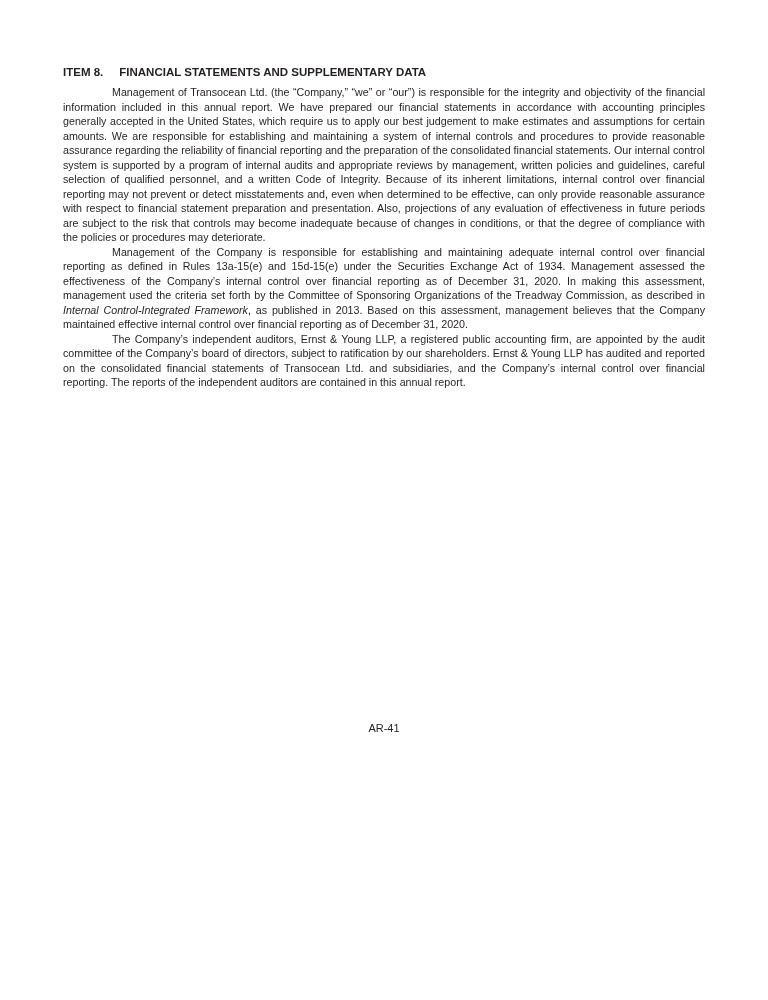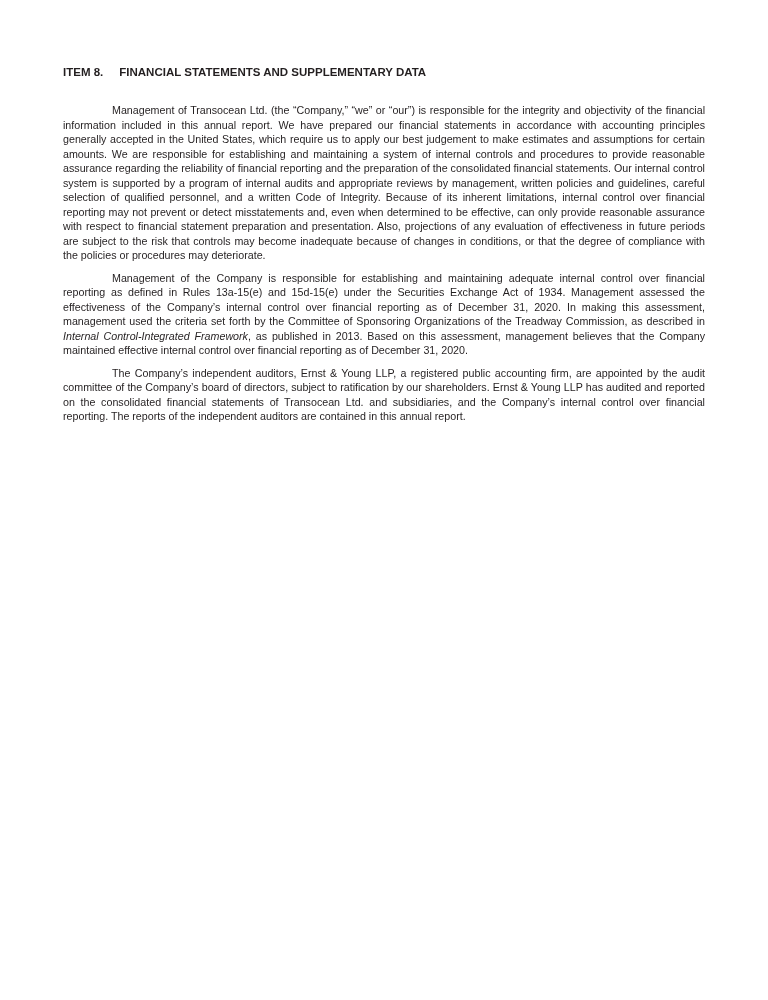--- a/index.html
+++ b/index.html
@@ -40,22 +40,22 @@
     font-size: 11px;
     font-weight: bold;
     line-height: 14px;
   }
   .para {
     font-size: 10.7px;
     line-height: 14.5px;
     text-align: justify;
     text-indent: 49px;
   }
-  .para.first { margin-top: 24px; }
-  .para + .para { margin-top: 8px; }
+  .para.first { margin-top: 6px; }
+  .para + .para { }
   .italic { font-style: italic; }
   .footer {
     position: absolute;
     left: 0;
     right: 0;
     bottom: 29px;
     text-align: center;
     font-size: 11px;
     line-height: 13px;
   }
@@ -72,13 +72,14 @@
 
 
     <p class="para first">Management of Transocean Ltd. (the “Company,” “we” or “our”) is responsible for the integrity and objectivity of the financial information included in this annual report.  We have prepared our financial statements in accordance with accounting principles generally accepted in the United States, which require us to apply our best judgement to make estimates and assumptions for certain amounts.  We are responsible for establishing and maintaining a system of internal controls and procedures to provide reasonable assurance regarding the reliability of financial reporting and the preparation of the consolidated financial statements.  Our internal control system is supported by a program of internal audits and appropriate reviews by management, written policies and guidelines, careful selection of qualified personnel, and a written Code of Integrity.  Because of its inherent limitations, internal control over financial reporting may not prevent or detect misstatements and, even when determined to be effective, can only provide reasonable assurance with respect to financial statement preparation and presentation.  Also, projections of any evaluation of effectiveness in future periods are subject to the risk that controls may become inadequate because of changes in conditions, or that the degree of compliance with the policies or procedures may deteriorate.</p>
 
     <p class="para"><span>Management of the Company is responsible for establishing and maintaining adequate internal control over financial reporting as defined in Rules 13a-15(e) and 15d-15(e) under the Securities Exchange Act of 1934.  Management assessed the effectiveness of the Company’s internal control over financial reporting as of December 31, 2020.  In making this assessment, management used the criteria set forth by the Committee of Sponsoring Organizations of the Treadway Commission, as described in </span><span class="italic">Internal Control-Integrated Framework</span><span>, as published in 2013.  Based on this assessment, management believes that the Company maintained effective internal control over financial reporting as of December 31, 2020.</span></p>
 
     <p class="para">The Company’s independent auditors, Ernst &amp; Young LLP, a registered public accounting firm, are appointed by the audit committee of the Company’s board of directors, subject to ratification by our shareholders.  Ernst &amp; Young LLP has audited and reported on the consolidated financial statements of Transocean Ltd. and subsidiaries, and the Company’s internal control over financial reporting.  The reports of the independent auditors are contained in this annual report.</p>
 
   </div>
 
+  <div class="footer">AR-41</div>
 </div>
 
 </body></html>

